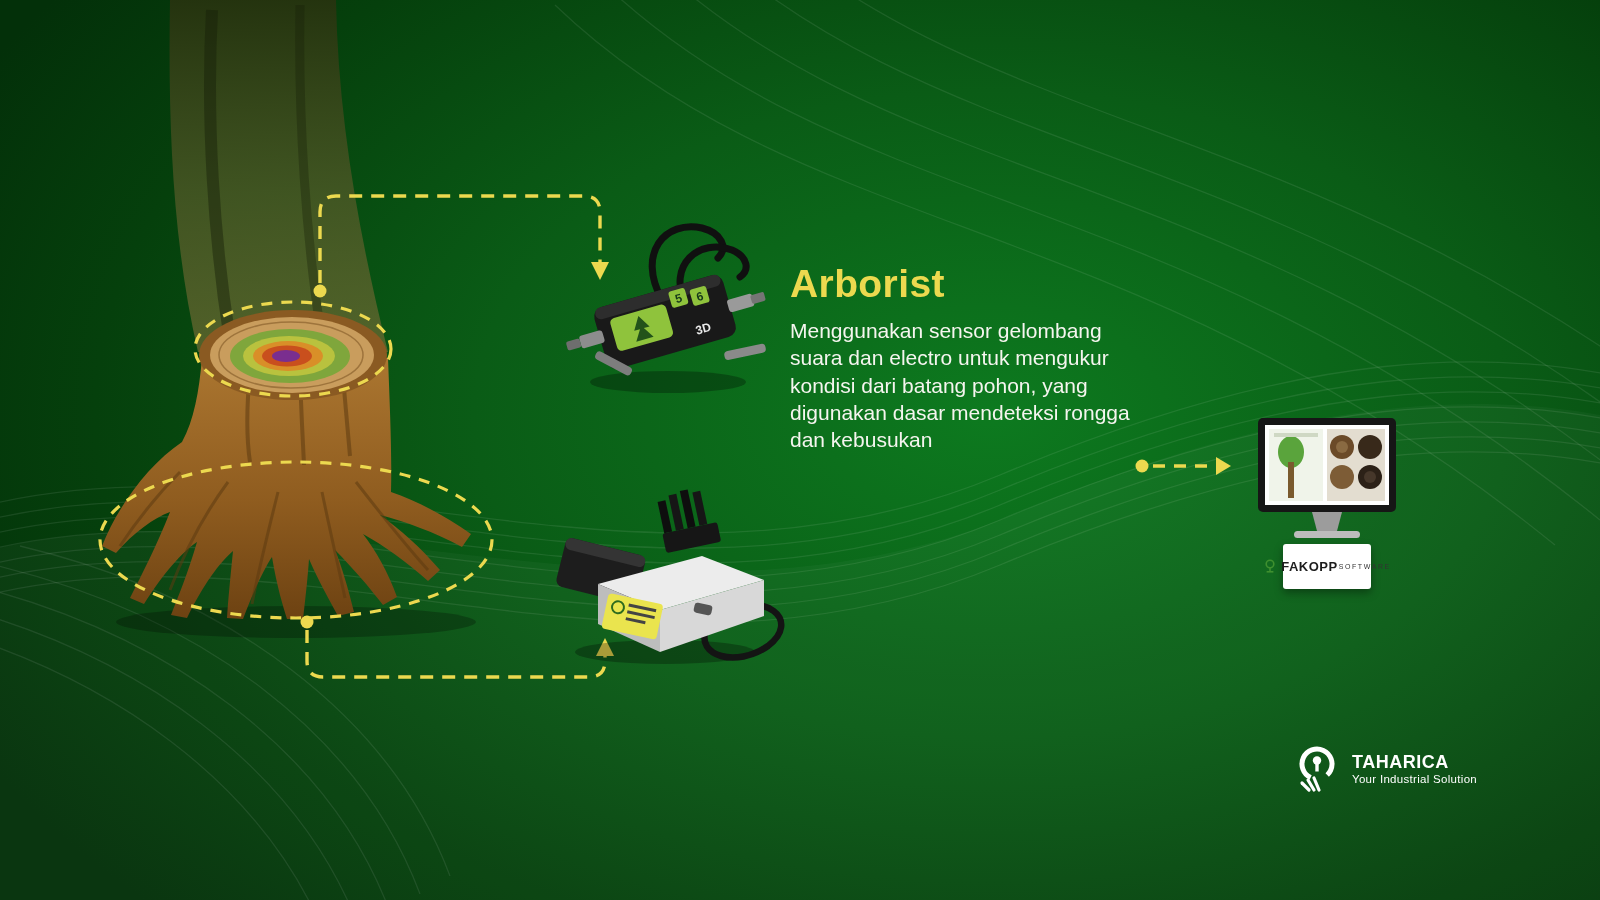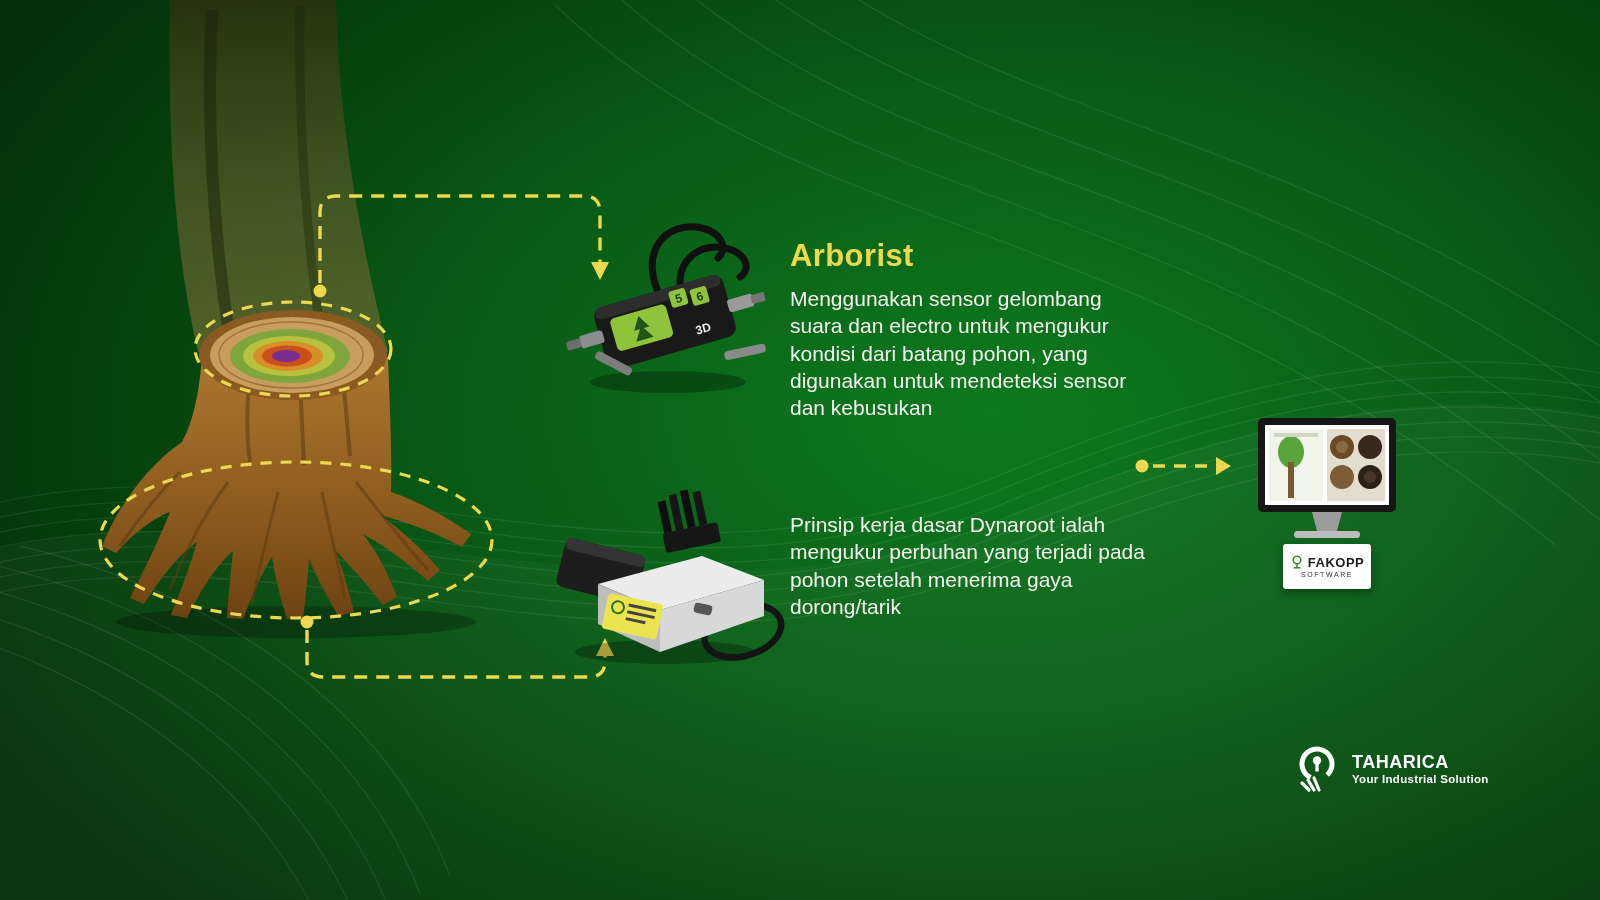--- a/index.html
+++ b/index.html
@@ -6,39 +6,39 @@
   html,body { width:1600px; height:900px; overflow:hidden; }
   body { font-family:"Liberation Sans", sans-serif; background:#05400c; }
 
   #canvas{
     position:relative; width:1600px; height:900px; overflow:hidden;
     background: radial-gradient(1150px 720px at 62% 46%, #0d7a1f 0%, #0a5c16 45%, #05400c 78%, #033009 100%);
   }
   svg.layer{ position:absolute; left:0; top:0; width:1600px; height:900px; }
 
   .info{ position:absolute; }
-  .info h2{ font-size:31px; font-weight:700; color:#ecd94f; letter-spacing:.4px; margin-bottom:11px; }
+  .info h2{ font-size:39px; font-weight:700; color:#ecd94f; letter-spacing:.4px; margin-bottom:11px;margin-top:24px; }
   .info p{ font-size:21px; line-height:1.3; color:#f5f5ef; }
   #arborist-text{ left:790px; top:238px; width:340px; }
   #dynaroot-text{ left:790px; top:511px; width:378px; }
 
   #fakopp-badge{
     position:absolute; left:1283px; top:544px; width:88px; height:45px;
     background:#ffffff; border-radius:3px; box-shadow:0 4px 8px rgba(0,0,0,.35);
-    display:flex; flex-direction:column; align-items:center; justify-content:center; gap:1px;
+    display:flex; align-items:center; justify-content:center; gap:1px;
   }
   #fakopp-badge .row{ display:flex; align-items:center; gap:4px; }
   #fakopp-badge .name{ font-size:13px; font-weight:700; color:#1d1d1d; letter-spacing:.5px; }
   #fakopp-badge .sub{ font-size:7px; letter-spacing:1.6px; color:#333; }
 
   #brand{
     position:absolute; left:1293px; top:744px; display:flex; align-items:center; gap:11px;
   }
   #brand .txt .name{ font-size:18px; font-weight:700; color:#ffffff; letter-spacing:.5px; line-height:1.05; }
-  #brand .txt .tagline{ font-size:11.5px; font-weight:700; color:#ffffff; letter-spacing:.3px; margin-top:2px; }
+  #brand .txt .tagline{ font-size:11.5px; font-weight:400; color:#ffffff; letter-spacing:.3px; margin-top:2px; }
 </style>
 </head>
 <body>
 
 <div id="canvas">
 
   <svg class="layer" viewBox="0 0 1600 900">
     <defs>
       <path id="wA" d="M-80,555 C260,430 620,665 1000,505 C1290,383 1500,365 1690,425" fill="none"></path>
       <path id="wB" d="M690,-70 C940,170 1270,130 1690,470" fill="none"></path>
@@ -232,25 +232,24 @@
       <circle cx="1370" cy="477" r="12" fill="#2c2117"></circle>
       <circle cx="1342" cy="447" r="6" fill="#8a6a42"></circle>
       <circle cx="1370" cy="477" r="6" fill="#46372a"></circle>
       <polygon points="1312,512 1342,512 1337,531 1317,531" fill="#9c9c9c"></polygon>
       <rect x="1294" y="531" width="66" height="7" rx="3.5" fill="#bcbcbc"></rect>
     </g>
   </svg>
 
   <section class="info" id="arborist-text">
     <h2>Arborist</h2>
-    <p>Menggunakan sensor gelombang suara dan electro untuk mengukur kondisi dari batang pohon, yang digunakan untuk mendeteksi sensor dan kebusukan</p>
+    <p>Menggunakan sensor gelombang suara dan electro untuk mengukur kondisi dari batang pohon, yang digunakan dasar mendeteksi rongga dan kebusukan</p>
   </section>
 
   <section class="info" id="dynaroot-text">
-    <p>Prinsip kerja dasar Dynaroot ialah mengukur perbuhan yang terjadi pada pohon setelah menerima gaya dorong/tarik</p>
   </section>
 
   <div id="fakopp-badge">
     <div class="row">
       <svg width="14" height="15" viewBox="0 0 14 15">
         <circle cx="7" cy="5" r="3.8" fill="none" stroke="#3f8f2f" stroke-width="1.6"></circle>
         <line x1="7" y1="8.8" x2="7" y2="12.6" stroke="#3f8f2f" stroke-width="1.6"></line>
         <line x1="3.6" y1="12.8" x2="10.4" y2="12.8" stroke="#3f8f2f" stroke-width="1.6"></line>
       </svg>
       <span class="name">FAKOPP</span>

